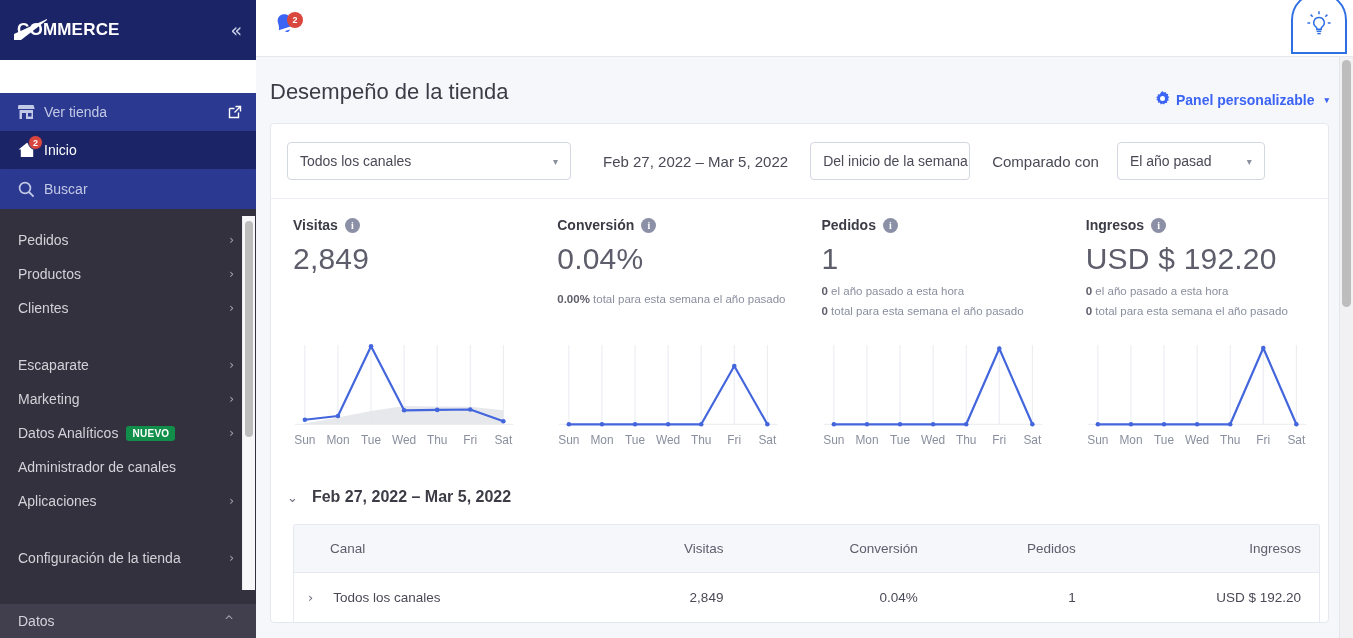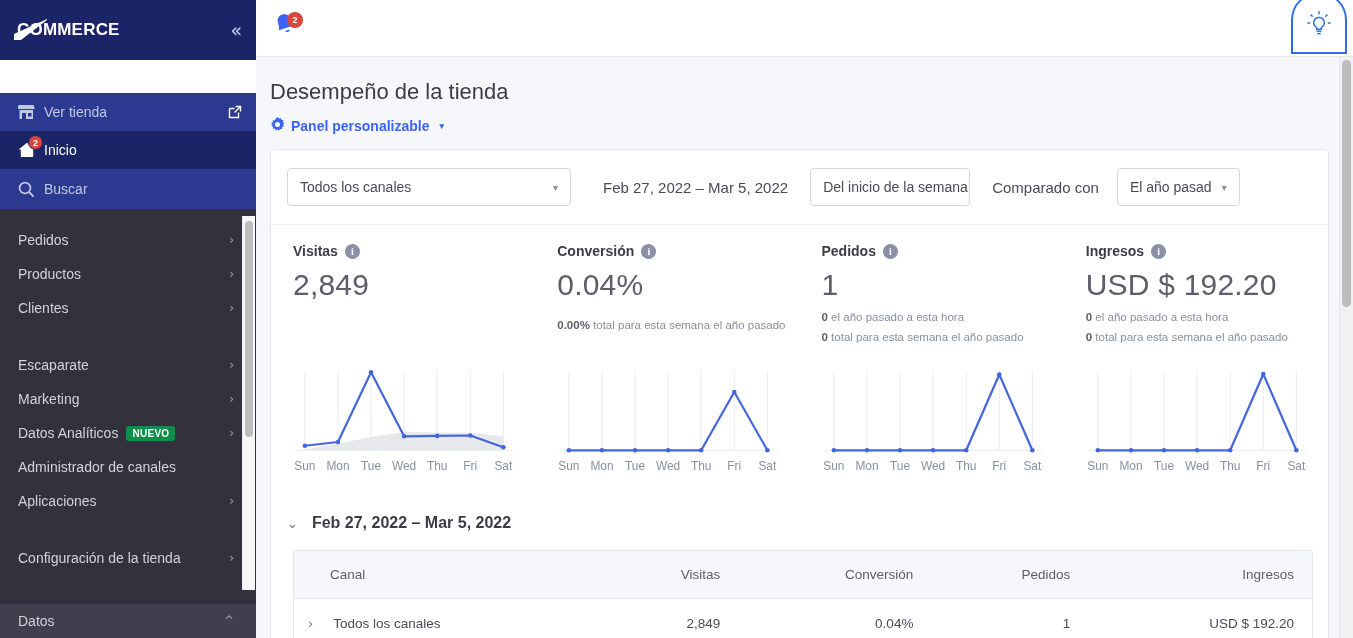--- a/index.html
+++ b/index.html
@@ -107,21 +107,21 @@
     position: absolute; right: 6px; top: -8px;
     width: 56px; height: 62px;
     border: 2px solid #2f6fe4; border-top-left-radius: 28px; border-top-right-radius: 28px;
     background: #ffffff;
     display: flex; align-items: center; justify-content: center;
     padding-top: 6px; cursor: pointer;
   }
 
   .page-head {
     padding: 22px 24px 0 14px;
-    display: flex; align-items: flex-start; justify-content: space-between; flex-direction: column;
+    display: flex; align-items: flex-start; justify-content: space-between;
   }
   .page-title { font-size: 22px; color: #3c3c47; font-weight: normal; }
   .panel-link {
     display: flex; align-items: center; gap: 6px;
     color: #3c64f4; font-size: 14px; font-weight: bold; cursor: pointer;
     margin-top: 12px;
   }
   .panel-link .caret { font-size: 9px; margin-left: 4px; }
 
   .card {
@@ -134,21 +134,21 @@
     border-bottom: 1px solid #eceef4; gap: 0;
   }
   .select {
     border: 1px solid #d3d7e2; border-radius: 4px; background: #fff;
     height: 38px; display: flex; align-items: center; justify-content: space-between;
     padding: 0 12px; font-size: 14px; color: #4a4a57; cursor: pointer;
   }
   .select .caret { color: #8a8f9e; font-size: 10px; margin-left: 10px; }
   .sel-channels { width: 284px; }
   .sel-period { width: 160px; overflow: hidden; white-space: nowrap; }
-  .sel-compare { width: 123px; }
+  .sel-compare { width: 148px; }
   .date-range { font-size: 15px; color: #4a4a57; margin: 0 22px 0 32px; white-space: nowrap; }
   .compare-label { font-size: 15px; color: #4a4a57; margin: 0 18px 0 22px; white-space: nowrap; }
 
   .kpis { display: flex; padding: 18px 0 0 0; }
   .kpi { flex: 1 1 0; padding: 0 20px 0 22px; min-width: 0; }
   .kpi-head { display: flex; align-items: center; gap: 7px; }
   .kpi-label { font-size: 14px; font-weight: bold; color: #3c3c47; }
   .info-ic {
     width: 15px; height: 15px; border-radius: 50%; background: #8b90a6;
     color: #fff; font-size: 10px; font-weight: bold;
@@ -165,21 +165,21 @@
   .spark { flex: 1 1 0; padding: 0 16px 0 18px; min-width: 0; }
   .spark svg { display: block; width: 100%; }
 
   .section-toggle {
     display: flex; align-items: center; gap: 14px;
     padding: 24px 0 0 16px;
   }
   .section-toggle .chev-d { color: #6b6b7b; font-size: 13px; font-family:"DejaVu Sans",sans-serif; cursor:pointer; }
   .section-title { font-size: 16px; font-weight: bold; color: #3c3c47; }
 
-  .table-wrap { margin: 18px 15px 0 22px; border: 1px solid #e6e8ef; border-bottom: none; border-radius: 3px 3px 0 0; overflow: hidden; }
+  .table-wrap { margin: 18px 8px 0 22px; border: 1px solid #e6e8ef; border-bottom: none; border-radius: 3px 3px 0 0; overflow: hidden; }
   table { width: 100%; border-collapse: collapse; }
   thead th {
     background: #f6f7fb; font-size: 13.5px; color: #5d5d6b; font-weight: normal;
     padding: 16px 18px; text-align: right; border-bottom: 1px solid #e6e8ef;
   }
   thead th.left { text-align: left; padding-left: 36px; }
   tbody td {
     font-size: 13.5px; color: #4a4a57; padding: 17px 18px; text-align: right;
     background: #fff;
   }

